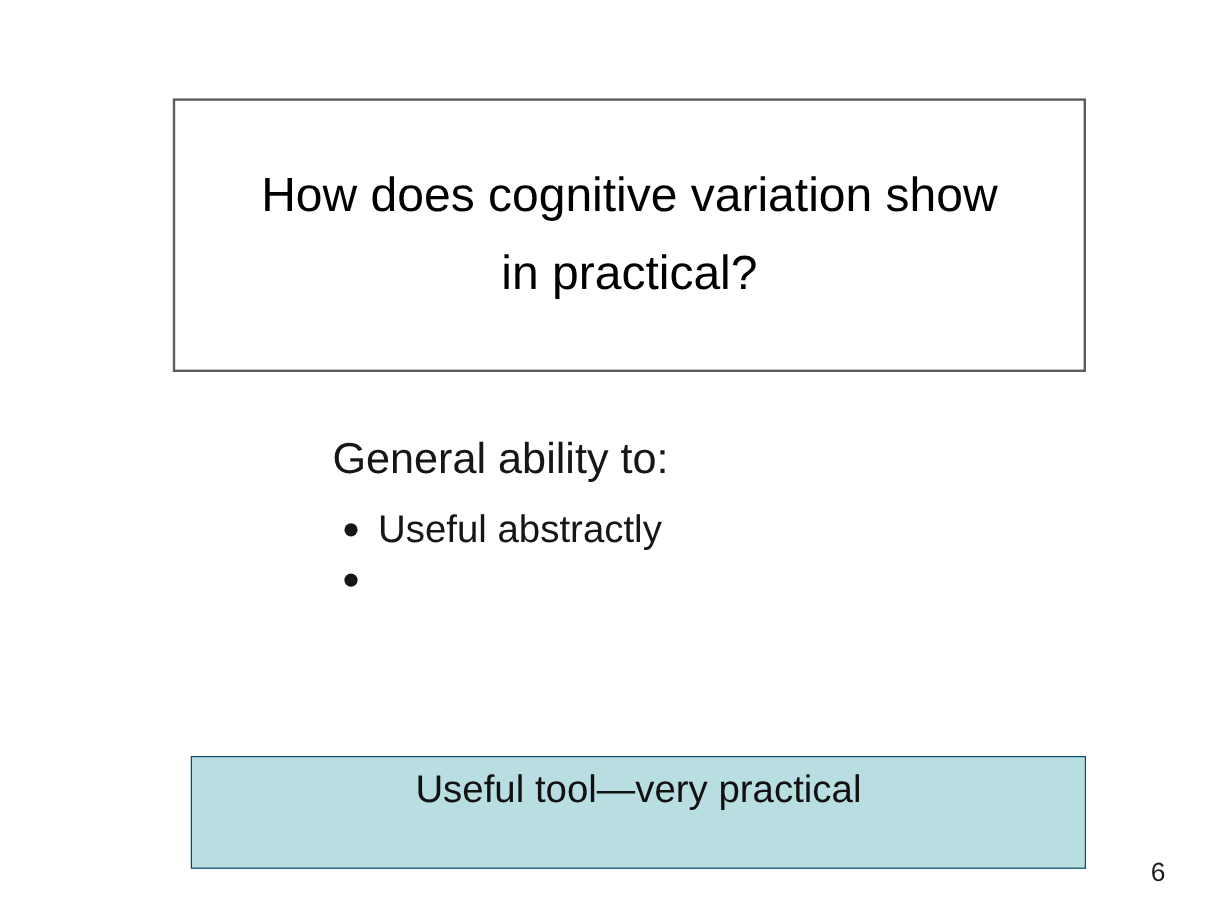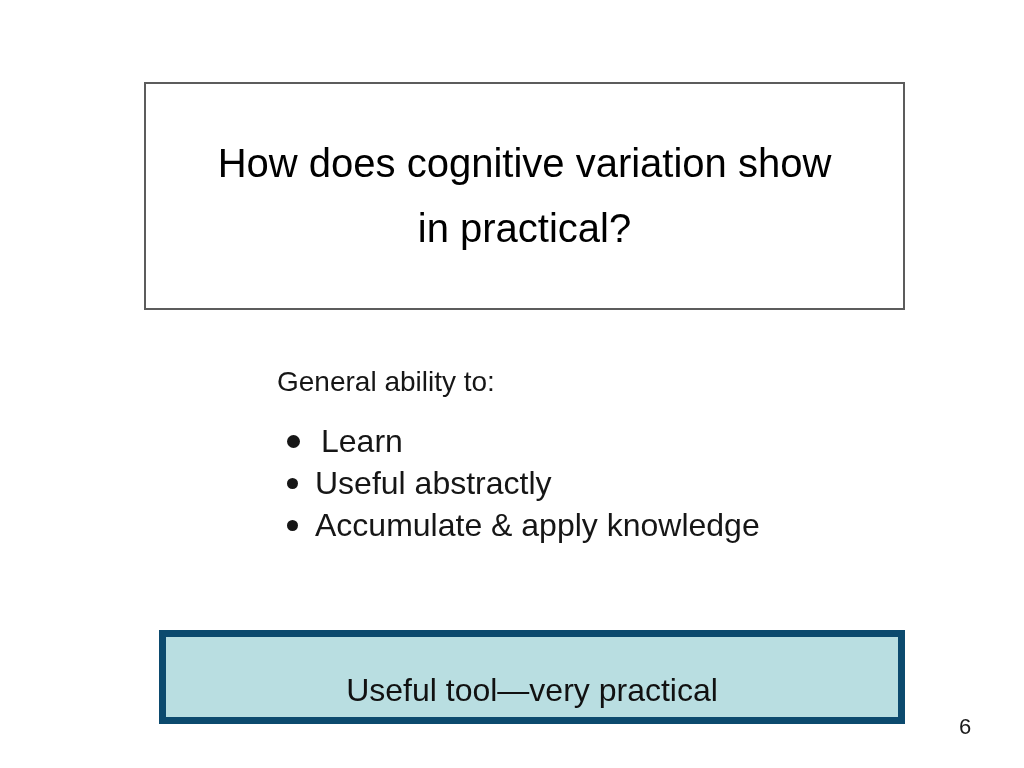--- a/index.html
+++ b/index.html
@@ -38,21 +38,21 @@
 
   
   .body-block {
     position: absolute;
     left: 261px;
     top: 344px;
     width: 580px;
     color: #161616;
   }
   .body-heading {
-    font-size: 28px;
+    font-size: 36px;
     line-height: 44px;
     font-weight: 400;
     color: #161616;
     margin-bottom: 8px;
   }
   .bullet-list { margin-left: 6px; }
   .bullet-item {
     display: flex;
     align-items: center;
     height: 42px;
@@ -78,24 +78,24 @@
   }
 
   
   .highlight-box {
     position: absolute;
     left: 151px;
     top: 622px;
     width: 746px;
     height: 94px;
     background: #b9dee1;
-    border: 7px solid #0c4a6e;
+    border: 1px solid #0c4a6e;
     display: flex;
     justify-content: center;
-    align-items: flex-end;
+    align-items: flex-start;
   }
   .highlight-text {
     font-size: 32px;
     color: #111111;
     white-space: nowrap;
   }
 
   
   .page-number {
     position: absolute;
@@ -114,31 +114,26 @@
 <div class="slide">
 
   <div class="title-box">
     <div class="title-line">How does cognitive variation show</div>
     <div class="title-line">in practical?</div>
   </div>
 
   <div class="body-block">
     <div class="body-heading">General ability to:</div>
     <div class="bullet-list">
-      <div class="bullet-item first">
-        <span class="bullet-dot"></span>
-        <span class="bullet-text">Learn</span>
-      </div>
       <div class="bullet-item">
         <span class="bullet-dot"></span>
         <span class="bullet-text">Useful abstractly</span>
       </div>
       <div class="bullet-item">
         <span class="bullet-dot"></span>
-        <span class="bullet-text">Accumulate &amp; apply knowledge</span>
       </div>
     </div>
   </div>
 
   <div class="highlight-box">
     <span class="highlight-text">Useful tool—very practical</span>
   </div>
 
   <div class="page-number">6</div>
 

